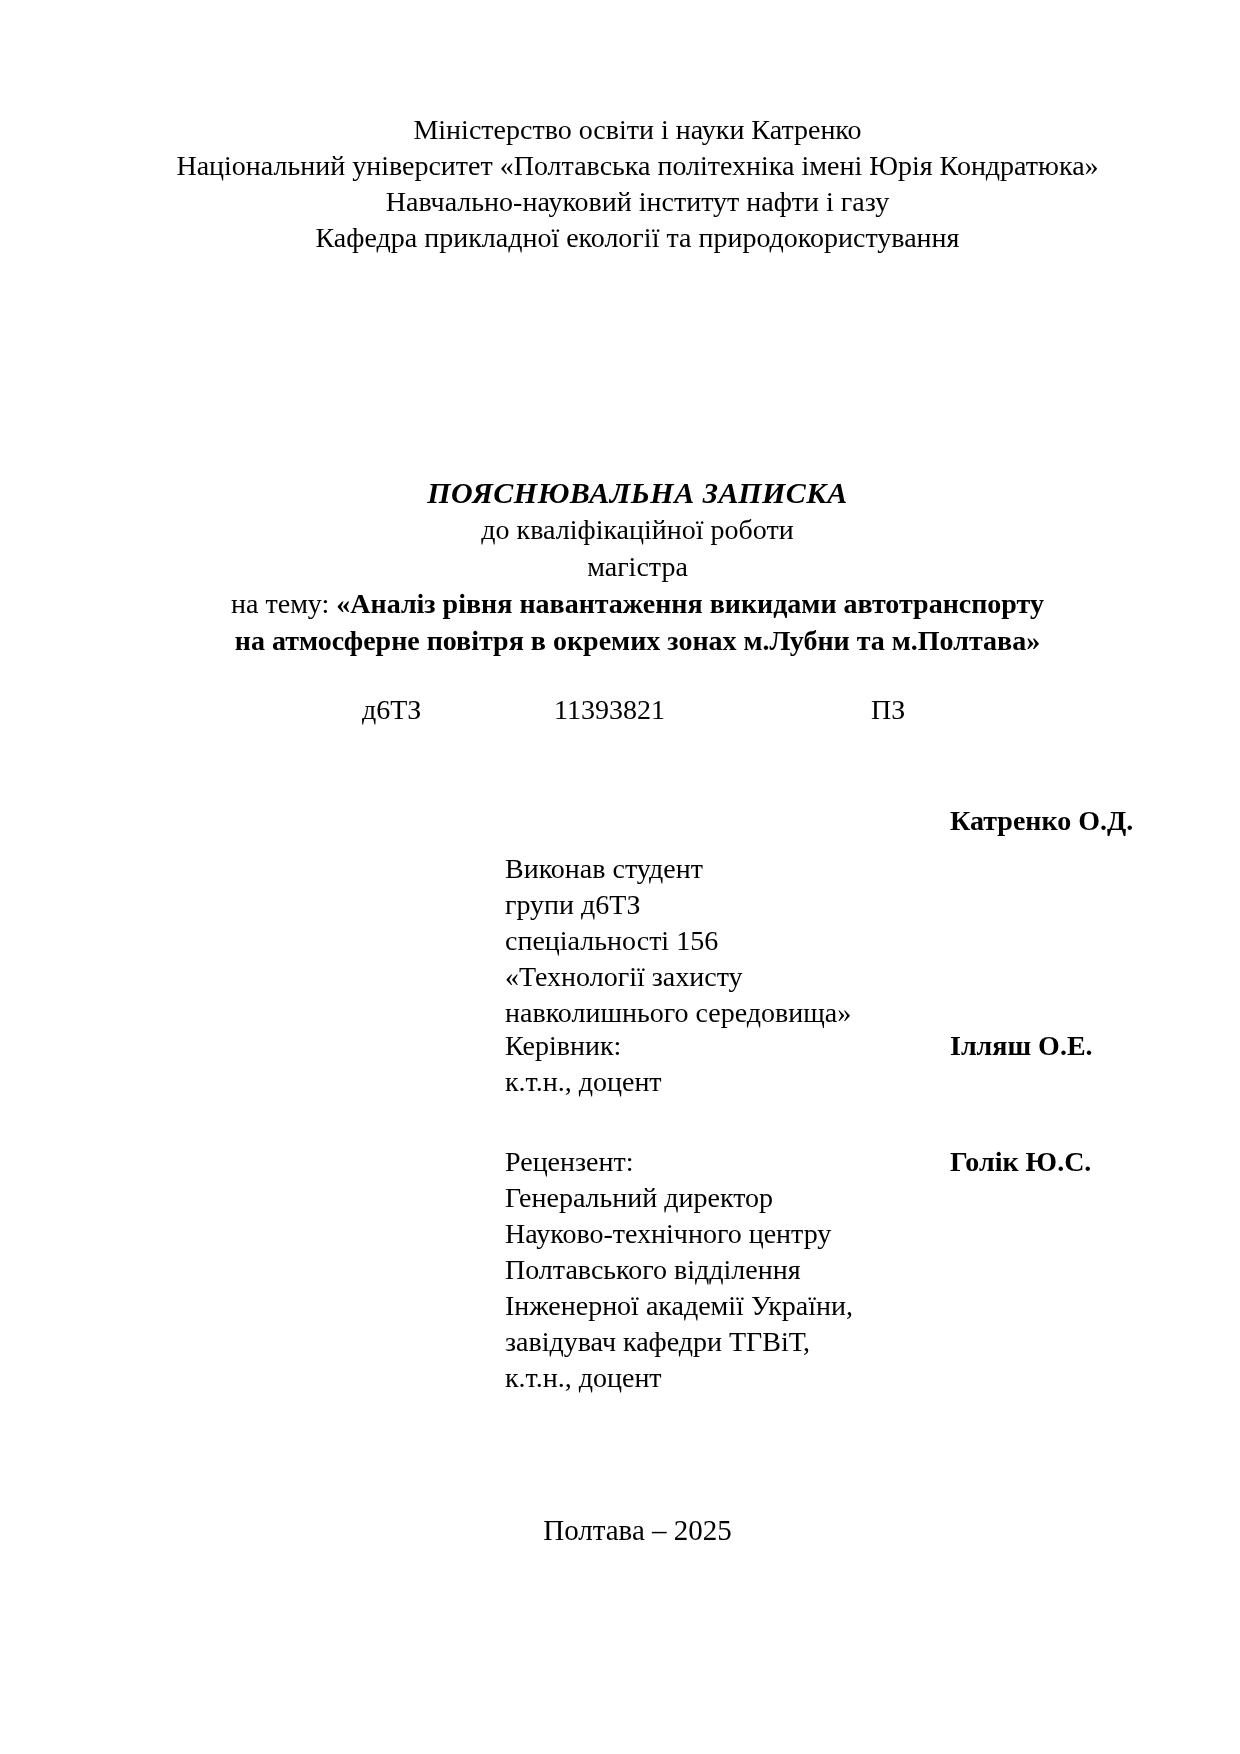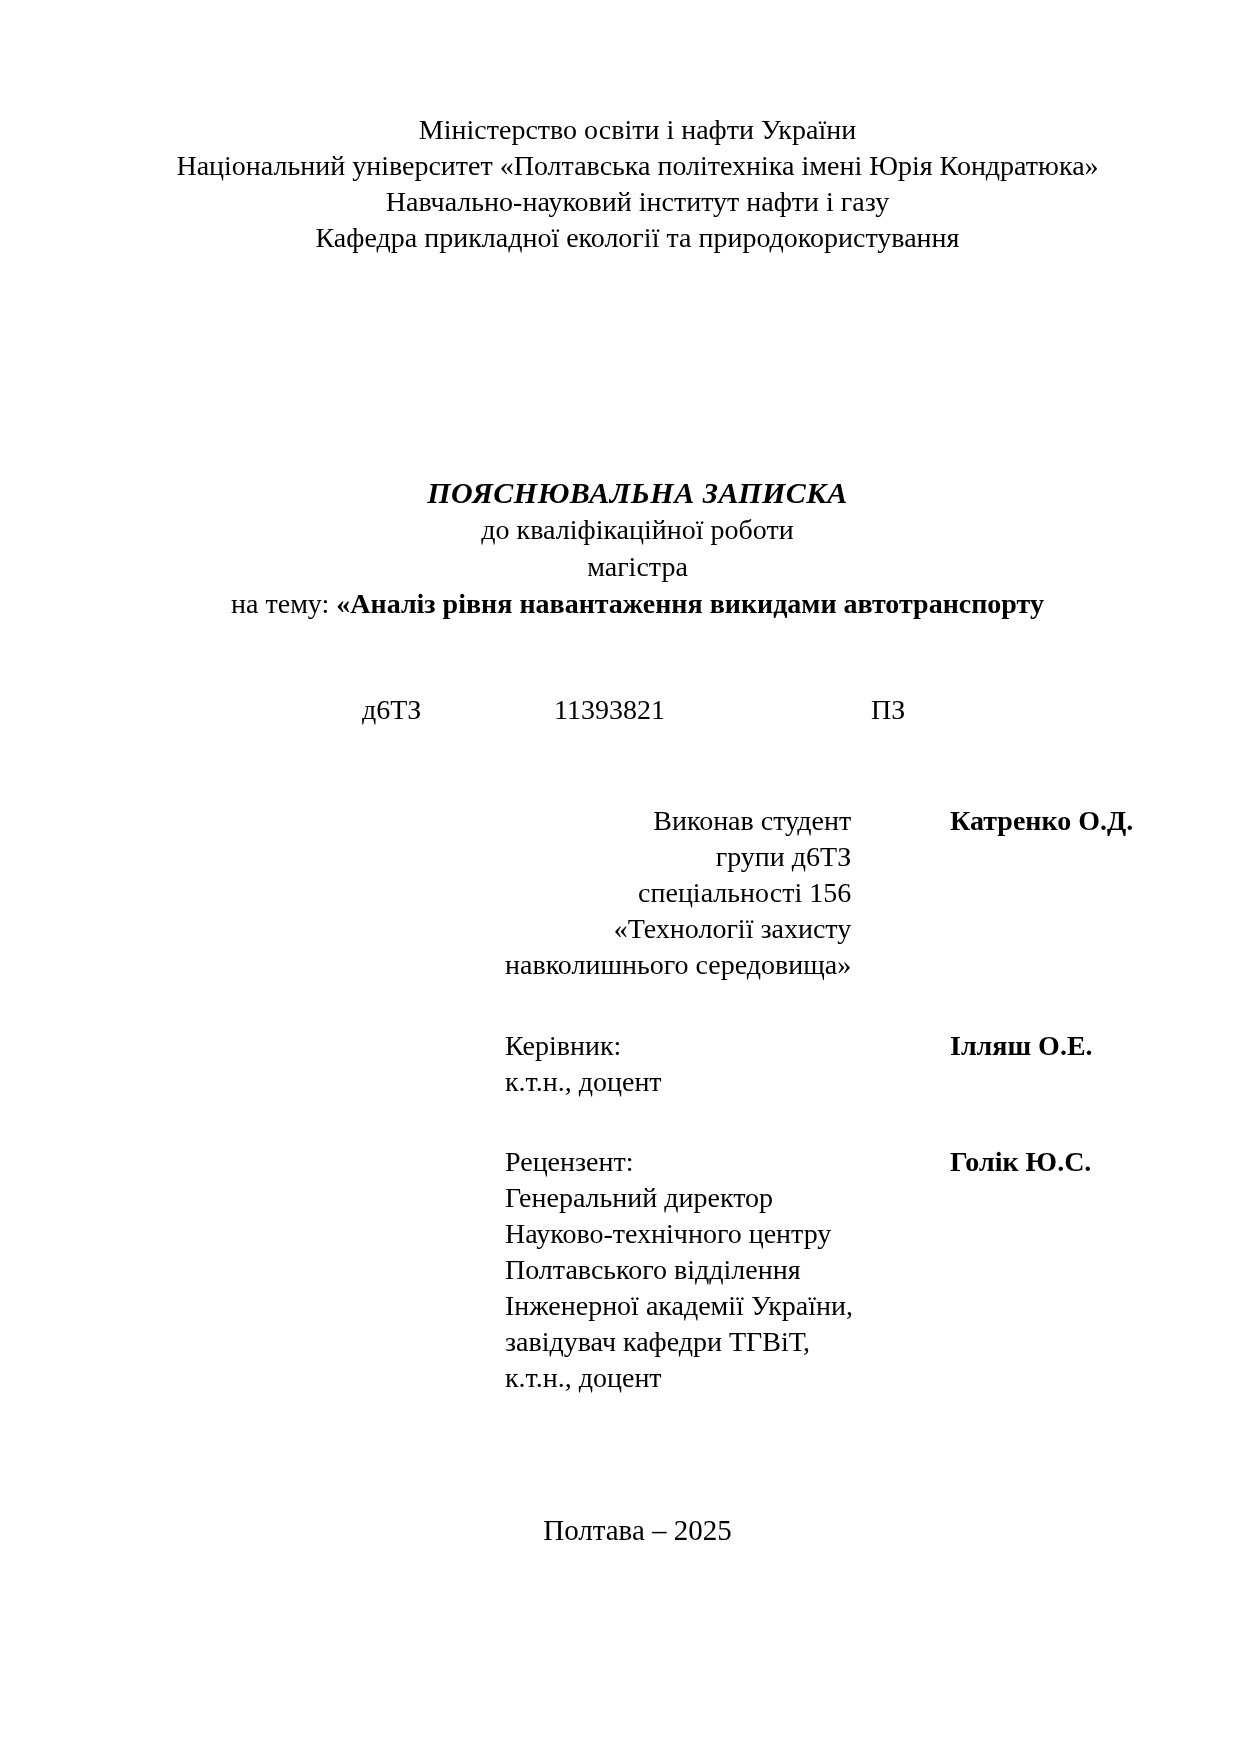--- a/index.html
+++ b/index.html
@@ -54,21 +54,21 @@
   .code-group  { left: 362px; }
   .code-number { left: 554px; }
   .code-doc    { left: 871px; }
   .sig-block {
     position: absolute;
     left: 505px;
     font-size: 28px;
     line-height: 36px;
     white-space: nowrap;
   }
-  .sig-exec { top: 803px; text-align: right; }
+  .sig-exec { top: 851px; }
   .sig-sup  { top: 1028px; }
   .sig-rev  { top: 1144px; }
   .sig-name {
     position: absolute;
     left: 950px;
     font-size: 28px;
     line-height: 36px;
     font-weight: bold;
     white-space: nowrap;
   }
@@ -80,31 +80,32 @@
     font-size: 29px;
     line-height: 36px;
   }
 </style>
 </head>
 <body>
 
 <div class="page">
 
   <div class="centered header-block">
-    <div>Міністерство освіти і нафти України</div>
+    <div>Міністерство освіти і науки Катренко</div>
     <div>Національний університет «Полтавська політехніка імені Юрія Кондратюка»</div>
     <div>Навчально-науковий інститут нафти і газу</div>
     <div>Кафедра прикладної екології та природокористування</div>
   </div>
 
   <div class="centered title-block">
     <div class="doc-title">ПОЯСНЮВАЛЬНА ЗАПИСКА</div>
     <div>до кваліфікаційної роботи</div>
     <div>магістра</div>
     <div><span>на тему: </span><span class="b">«Аналіз рівня навантаження викидами автотранспорту</span></div>
+    <div class="b">на атмосферне повітря в окремих зонах м.Лубни та м.Полтава»</div>
   </div>
 
   <div class="code-line">
     <span class="code-group">д6ТЗ</span>
     <span class="code-number">11393821</span>
     <span class="code-doc">ПЗ</span>
   </div>
 
   <div class="sig-block sig-exec">
     <div>Виконав студент</div>

